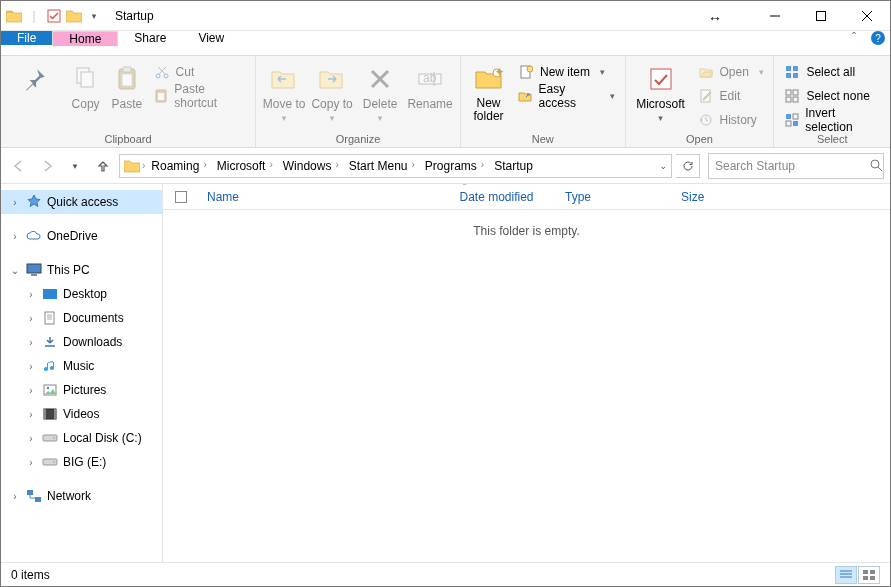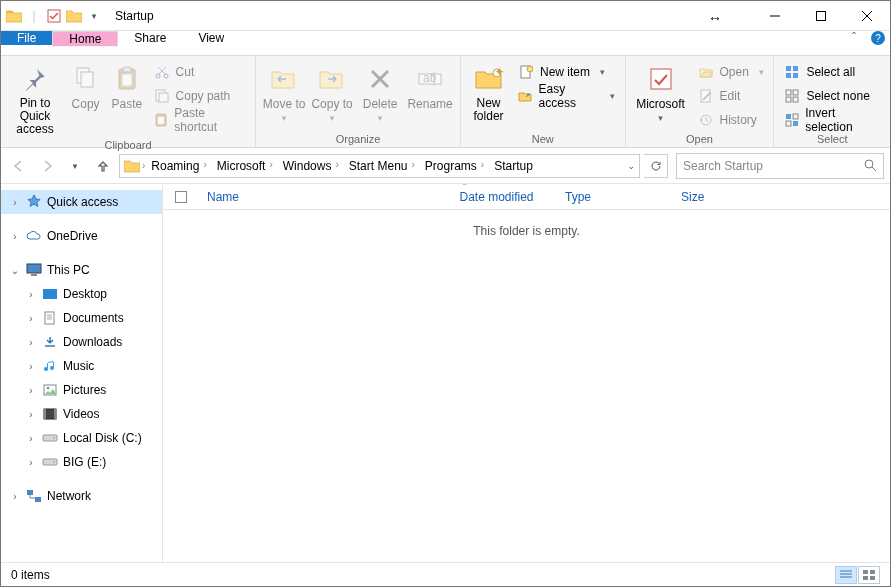--- a/index.html
+++ b/index.html
@@ -36,21 +36,21 @@
 .smallbtn .sicon { width: 16px; height: 16px; display: flex; align-items: center; justify-content: center; }
 
 
 .navrow { height: 36px; display: flex; align-items: center; padding: 4px 6px; gap: 4px; border-bottom: 1px solid #e5e5e5; }
 .navbtn { width: 24px; height: 24px; display: flex; align-items: center; justify-content: center; color: #666; }
 .navbtn.disabled { opacity: 0.4; }
 .addr { flex: 1; height: 24px; border: 1px solid #ccc; display: flex; align-items: center; padding: 0 4px; gap: 2px; }
 .crumb { padding: 0 4px; display: flex; gap: 4px; }
 .crumb-sep { color: #888; font-size: 10px; }
 .refresh { width: 24px; height: 24px; border: 1px solid #ccc; border-left: none; display: flex; align-items: center; justify-content: center; }
-.search { width: 208px; height: 24px; border: 1px solid #ccc; display: flex; align-items: center; padding: 12px 6px; color: #777; margin-left: 4px; }
+.search { width: 176px; height: 24px; border: 1px solid #ccc; display: flex; align-items: center; padding: 12px 6px; color: #777; margin-left: 4px; }
 .search input { border: none; outline: none; flex: 1; font-size: 12px; color: #333; }
 .search input::placeholder { color: #888; }
 
 
 .main { flex: 1; display: flex; overflow: hidden; }
 .nav { width: 162px; border-right: 1px solid #e5e5e5; padding: 6px 0; overflow: auto; }
 .navitem { display: flex; align-items: center; height: 24px; padding-left: 8px; gap: 4px; }
 .navitem.child { padding-left: 24px; }
 .navitem .exp { width: 12px; color: #666; font-size: 10px; text-align: center; }
 .navitem.selected { background: #cde8ff; }
@@ -137,21 +137,20 @@
 <div class="ribbon">
 
   <div class="group">
     <div class="group-body">
       <div class="bigbtn" style="width:60px">
         <span class="bicon">
             <svg width="26" height="26" viewBox="0 0 24 24">
               <path d="M14 3l7 7-4 1-4 4 0 5-3-3-6 6 0-1 6-6-3-3 5 0 4-4z" fill="#7c8999"></path>
             </svg>
           </span>
-        <span style="line-height:1.1">Pin to Quick access</span>
       </div>
       <div class="bigbtn disabled" style="width:40px">
         <span class="bicon">
             <svg width="26" height="26">
               <rect x="4" y="2" width="12" height="15" fill="#fff" stroke="#888"></rect>
               <rect x="8" y="6" width="12" height="15" fill="#fff" stroke="#888"></rect>
             </svg>
           </span>
         <span>Copy</span>
       </div>
@@ -169,29 +168,20 @@
         <div class="smallbtn disabled">
             <span class="sicon">
               <svg width="14" height="14" viewBox="0 0 14 14">
                 <circle cx="3" cy="11" r="2" fill="none" stroke="#3070c0"></circle>
                 <circle cx="11" cy="11" r="2" fill="none" stroke="#3070c0"></circle>
                 <line x1="4" y1="9" x2="11" y2="2" stroke="#888"></line>
                 <line x1="10" y1="9" x2="3" y2="2" stroke="#888"></line>
               </svg>
             </span>
             <span>Cut</span>
-          </div>
-        <div class="smallbtn disabled">
-            <span class="sicon">
-              <svg width="14" height="14">
-                <rect x="1" y="1" width="9" height="11" fill="#fff" stroke="#888"></rect>
-                <rect x="4" y="4" width="9" height="9" fill="#fff" stroke="#888"></rect>
-              </svg>
-            </span>
-            <span>Copy path</span>
           </div>
         <div class="smallbtn disabled">
             <span class="sicon">
               <svg width="14" height="14">
                 <rect x="2" y="1" width="10" height="12" rx="1" fill="#c7a96b" stroke="#99845a"></rect>
                 <rect x="4" y="4" width="6" height="7" fill="#fff"></rect>
               </svg>
             </span>
             <span>Paste shortcut</span>
           </div>

